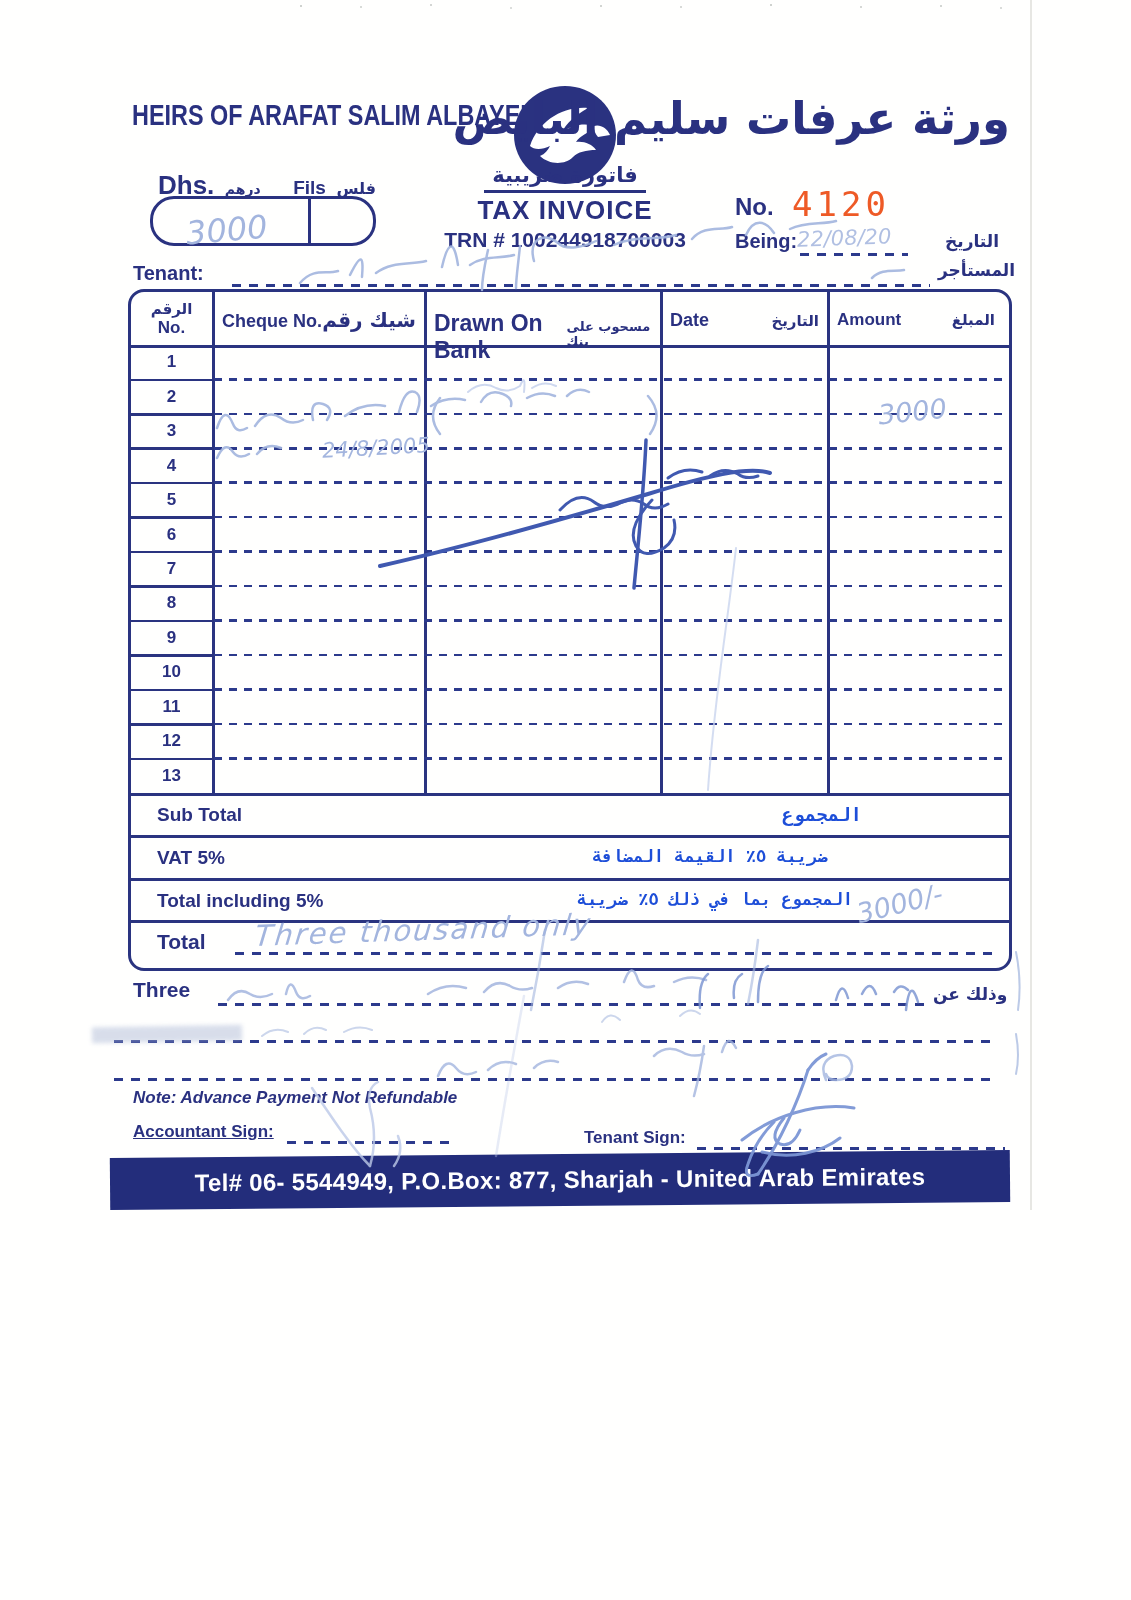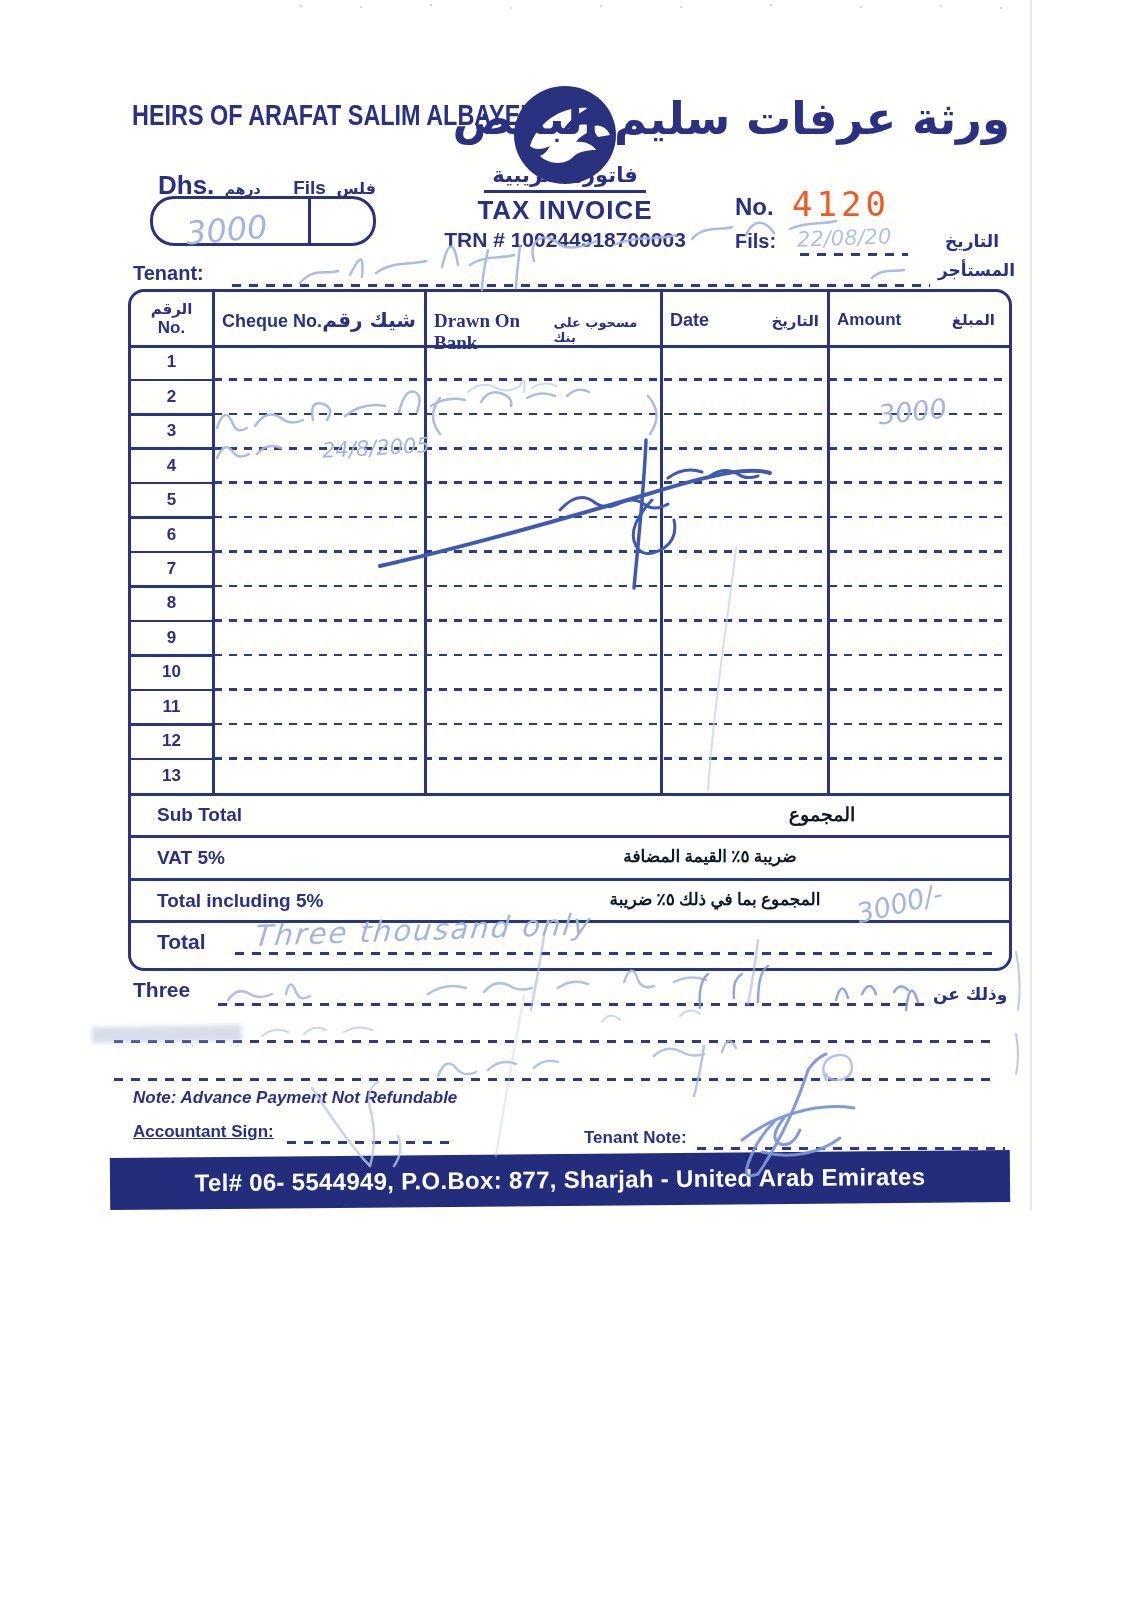--- a/index.html
+++ b/index.html
@@ -13,22 +13,22 @@
   .dash{height:3px;background:repeating-linear-gradient(90deg,#2c3a8c 0 9px,transparent 9px 17px);}
   .rowdash{position:absolute;left:83px;width:789px;height:2.5px;
            background:repeating-linear-gradient(90deg,#2c3a8c 0 8px,transparent 8px 15px);}
   .numcell{position:absolute;left:0;width:81px;height:34.5px;display:flex;align-items:center;
            justify-content:center;font-size:17px;font-weight:bold;color:#2a3180;}
   .numline{position:absolute;left:0;width:81px;height:2.5px;background:#2a3480;}
   .vline{position:absolute;top:0;width:2.5px;height:501px;background:#2a3480;}
   .hline{position:absolute;left:0;right:0;height:2.5px;background:#2a3480;}
   .hcell{position:absolute;display:flex;justify-content:space-between;align-items:baseline;}
   .totlbl{position:absolute;left:26px;font-size:19px;font-weight:bold;color:#2a3180;}
-  .totar{position:absolute;text-align:center;font-family:Liberation Serif, serif;
-         font-weight:bold;font-size:17px;color:#0f172a;}
+  .totar{position:absolute;text-align:center;font-family:Liberation Mono, monospace;
+         font-weight:bold;font-size:17px;color:#1d4ed8;}
   svg.overlay{position:absolute;left:0;top:0;pointer-events:none;}
   .specks{position:absolute;top:5px;left:300px;width:2px;height:2px;background:#cfd2cf;
     box-shadow:60px 1px #d8dbd8,130px -1px #d4d6d4,210px 2px #dcdedc,300px 0 #d2d5d2,
     380px 1px #d8dad8,470px -1px #cfd2cf,560px 1px #d6d8d6,640px 0 #d3d6d3,700px 2px #dadcda;}
 </style>
 </head>
 <body>
 
 <div id="page">
 
@@ -61,21 +61,21 @@
   <div class="abs hand" style="left:186px;top:211px;font-size:32px;transform:rotate(-5deg);">3000</div>
 
   <div class="abs" style="left:420px;top:163px;width:290px;text-align:center;">
     <span class="ar navy" style="display:inline-block;font-size:21px;border-bottom:3px solid #2a3280;padding:0 8px 3px;">فاتورة ضريبية</span>
     <div class="b navy" style="font-size:26px;letter-spacing:1px;margin-top:2px;">TAX INVOICE</div>
     <div class="b navy" style="font-size:21px;margin-top:2px;">TRN # 100244918700003</div>
   </div>
 
   <div class="abs b navy" style="left:735px;top:193px;font-size:24px;">No.</div>
   <div class="abs" style="left:792px;top:184px;font-size:34px;letter-spacing:4px;color:#ee5a26;font-family:'DejaVu Sans Mono',monospace;">4120</div>
-  <div class="abs b navy" style="left:735px;top:230px;font-size:20px;">Fils:</div>
+  <div class="abs b navy" style="left:735px;top:230px;font-size:20px;">Being:</div>
   <div class="abs dash" style="left:800px;top:253px;width:108px;"></div>
   <div class="abs hand" style="left:797px;top:226px;font-size:21px;transform:rotate(-2deg);opacity:.85;">22/08/20</div>
   <div class="abs ar navy" style="left:945px;top:231px;font-size:17px;">التاريخ</div>
 
   <div class="abs b navy" style="left:133px;top:262px;font-size:20px;">Tenant:</div>
   <div class="abs dash" style="left:232px;top:284px;width:698px;"></div>
   <div class="abs ar navy" style="left:938px;top:260px;font-size:17px;">المستأجر</div>
 
   <div class="abs" style="left:128px;top:289px;width:878px;height:676px;border:3px solid #2a3480;border-radius:16px;">
 
@@ -92,21 +92,21 @@
 
     <div class="abs" style="left:0;top:0;width:81px;height:53px;display:flex;flex-direction:column;align-items:center;justify-content:center;">
       <span class="ar navy" style="font-size:15px;">الرقم</span>
       <span class="b navy" style="font-size:17px;">No.</span>
     </div>
     <div class="hcell" style="left:83px;top:16px;width:194px;padding:0 8px;">
       <span class="b navy" style="font-size:18px;text-align:center;">Cheque No.</span>
       <span class="ar navy" style="font-size:20px;">شيك رقم</span>
     </div>
     <div class="hcell" style="left:295px;top:18px;width:218px;padding:0 8px;">
-      <span class="b navy" style="font-size:19px;font-family:Liberation Serif, serif;">Drawn On Bank</span>
+      <span class="b navy" style="font-size:23px;">Drawn On Bank</span>
       <span class="ar navy" style="font-size:13px;">مسحوب على بنك</span>
     </div>
     <div class="hcell" style="left:531px;top:18px;width:149px;padding:0 8px;">
       <span class="b navy" style="font-size:18px;">Date</span>
       <span class="ar navy" style="font-size:15px;">التاريخ</span>
     </div>
     <div class="hcell" style="left:698px;top:18px;width:158px;padding:0 8px;">
       <span class="b navy" style="font-size:17px;">Amount</span>
       <span class="ar navy" style="font-size:15px;">المبلغ</span>
     </div>
@@ -171,21 +171,21 @@
   <div class="abs dash" style="left:218px;top:1003px;width:712px;"></div>
   <div class="abs ar navy" style="left:933px;top:984px;font-size:17px;">وذلك عن</div>
   <div class="abs dash" style="left:114px;top:1040px;width:878px;"></div>
   <div class="abs dash" style="left:114px;top:1078px;width:878px;"></div>
   <div class="abs" style="left:92px;top:1026px;width:150px;height:16px;background:#a9b6d4;opacity:.45;filter:blur(2px);transform:rotate(-1deg);"></div>
 
   <div class="abs b navy" style="left:133px;top:1088px;font-size:17px;font-style:italic;">Note: Advance Payment Not Refundable</div>
 
   <div class="abs b navy" style="left:133px;top:1122px;font-size:17px;text-decoration:underline;">Accountant Sign:</div>
   <div class="abs dash" style="left:287px;top:1141px;width:170px;"></div>
-  <div class="abs b navy" style="left:584px;top:1128px;font-size:17px;">Tenant Note:</div>
+  <div class="abs b navy" style="left:584px;top:1128px;font-size:17px;">Tenant Sign:</div>
   <div class="abs dash" style="left:697px;top:1147px;width:308px;"></div>
 
   <div class="abs" style="left:110px;top:1154px;width:900px;height:52px;background:#232d7b;display:flex;align-items:center;justify-content:center;transform:rotate(-0.5deg);">
     <span style="color:#ffffff;font-weight:bold;font-size:24px;letter-spacing:.3px;">Tel# 06- 5544949, P.O.Box: 877, Sharjah - United Arab Emirates</span>
   </div>
 
   <svg class="overlay" width="1131" height="1600" viewBox="0 0 1131 1600">
     <g fill="none" stroke-linecap="round" stroke-linejoin="round">
 
       <g stroke="#a3b5de" stroke-width="2.5" opacity=".9">

